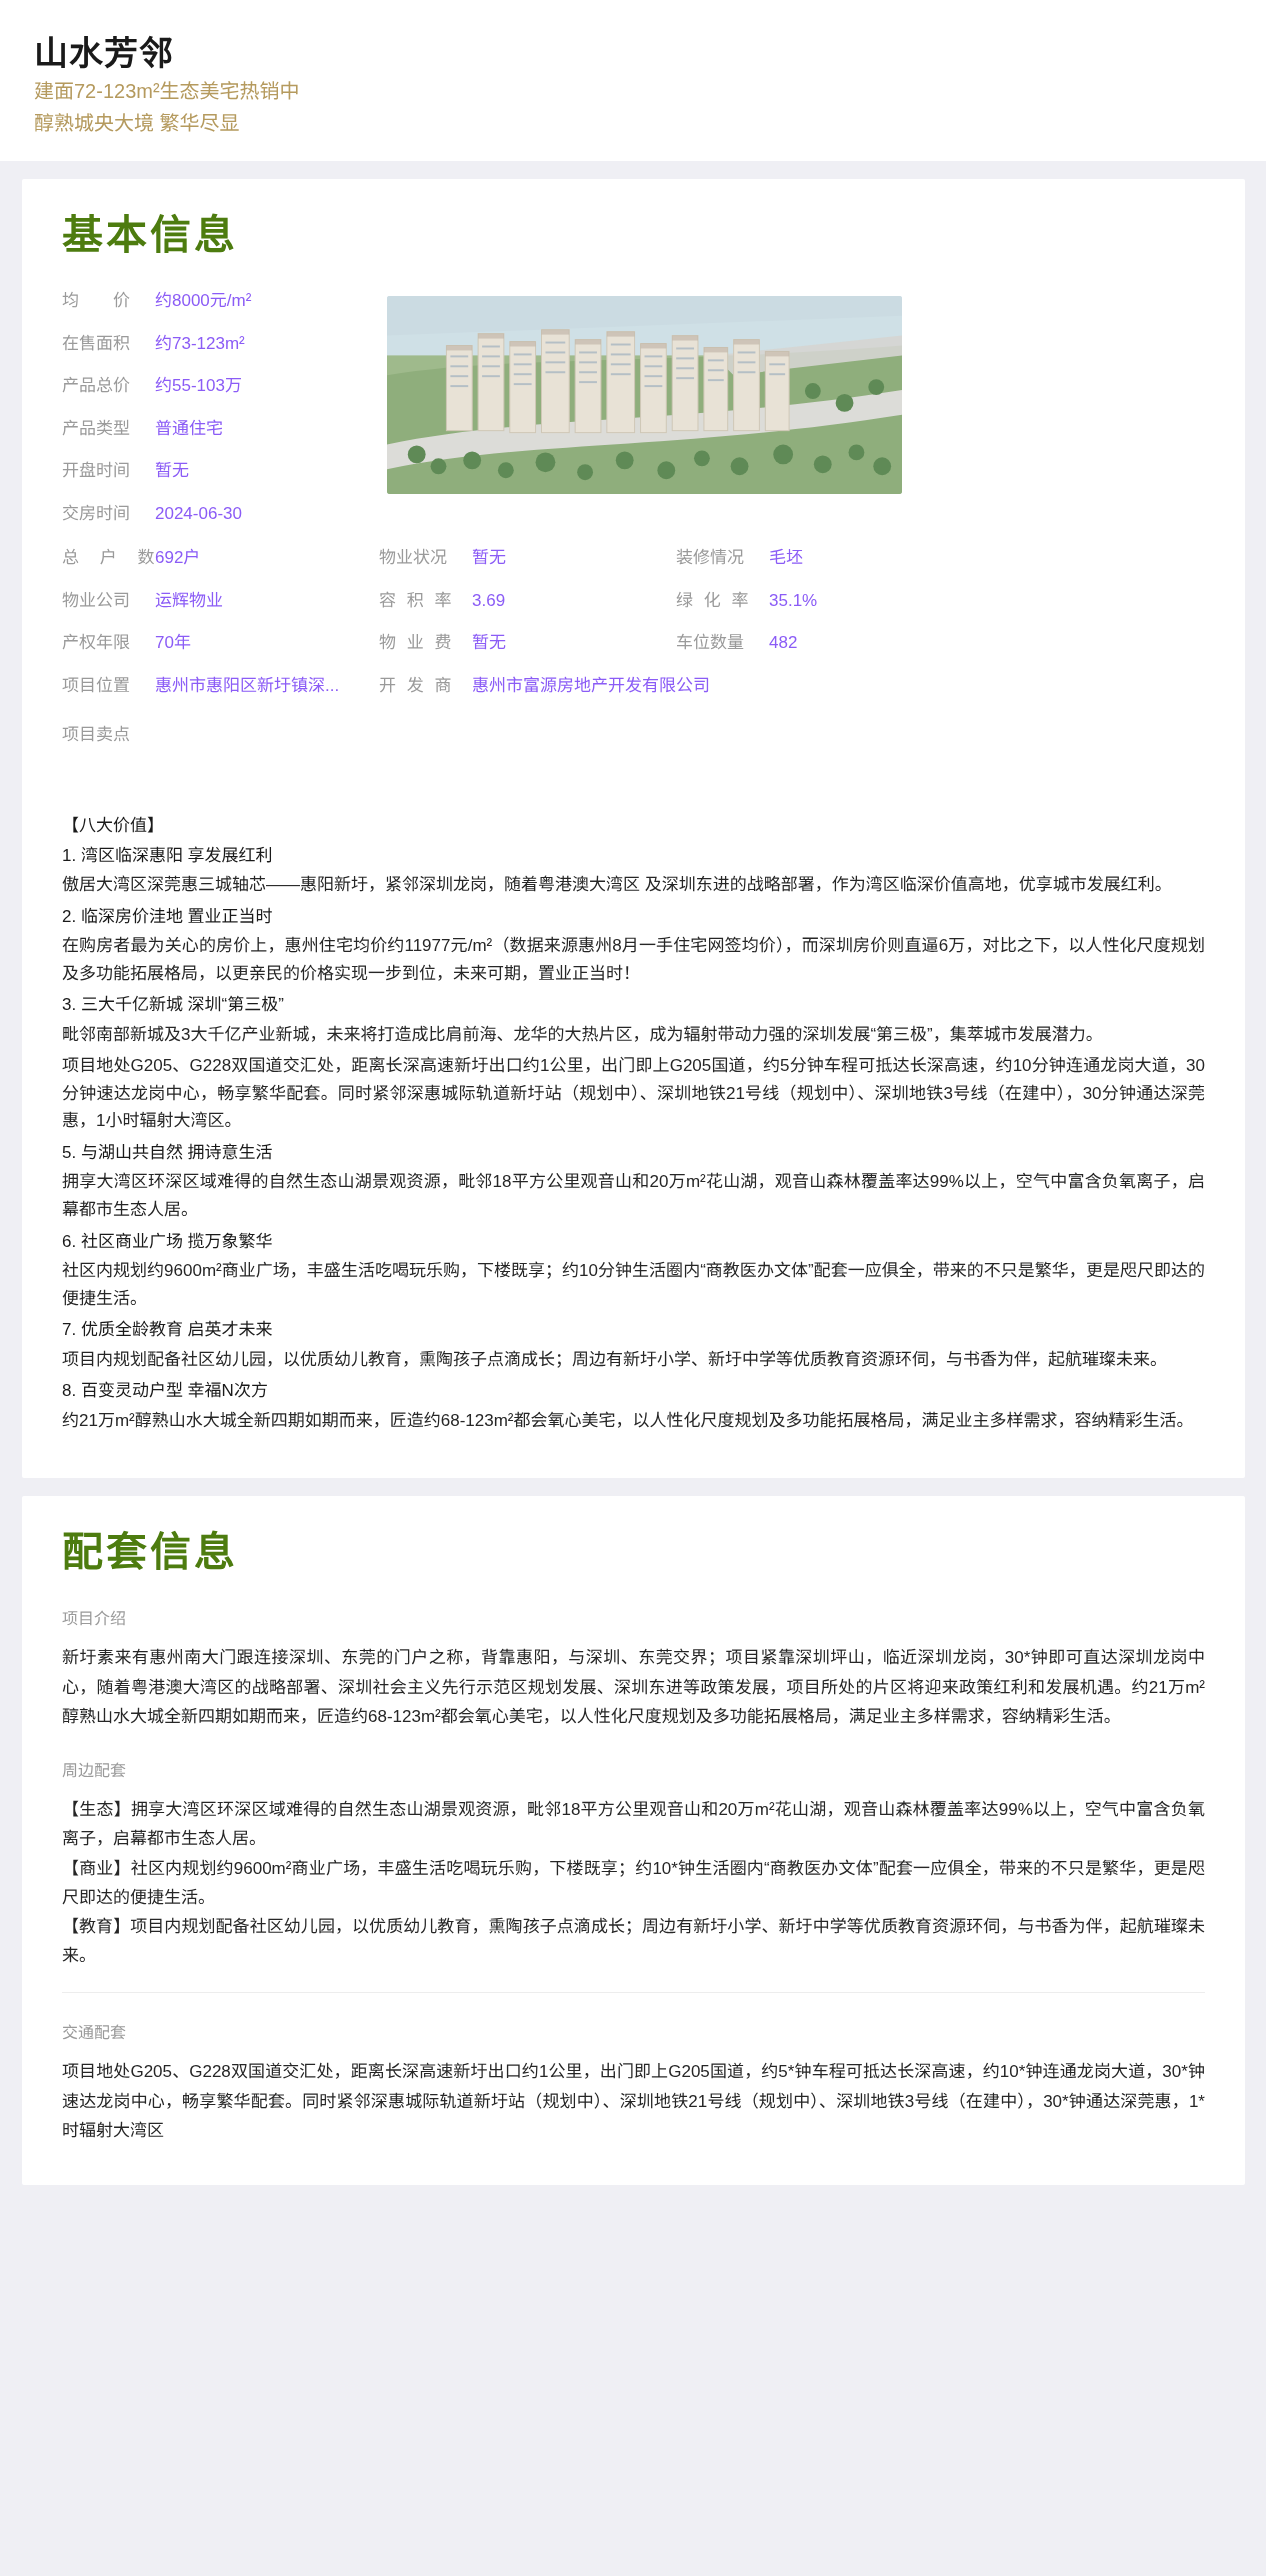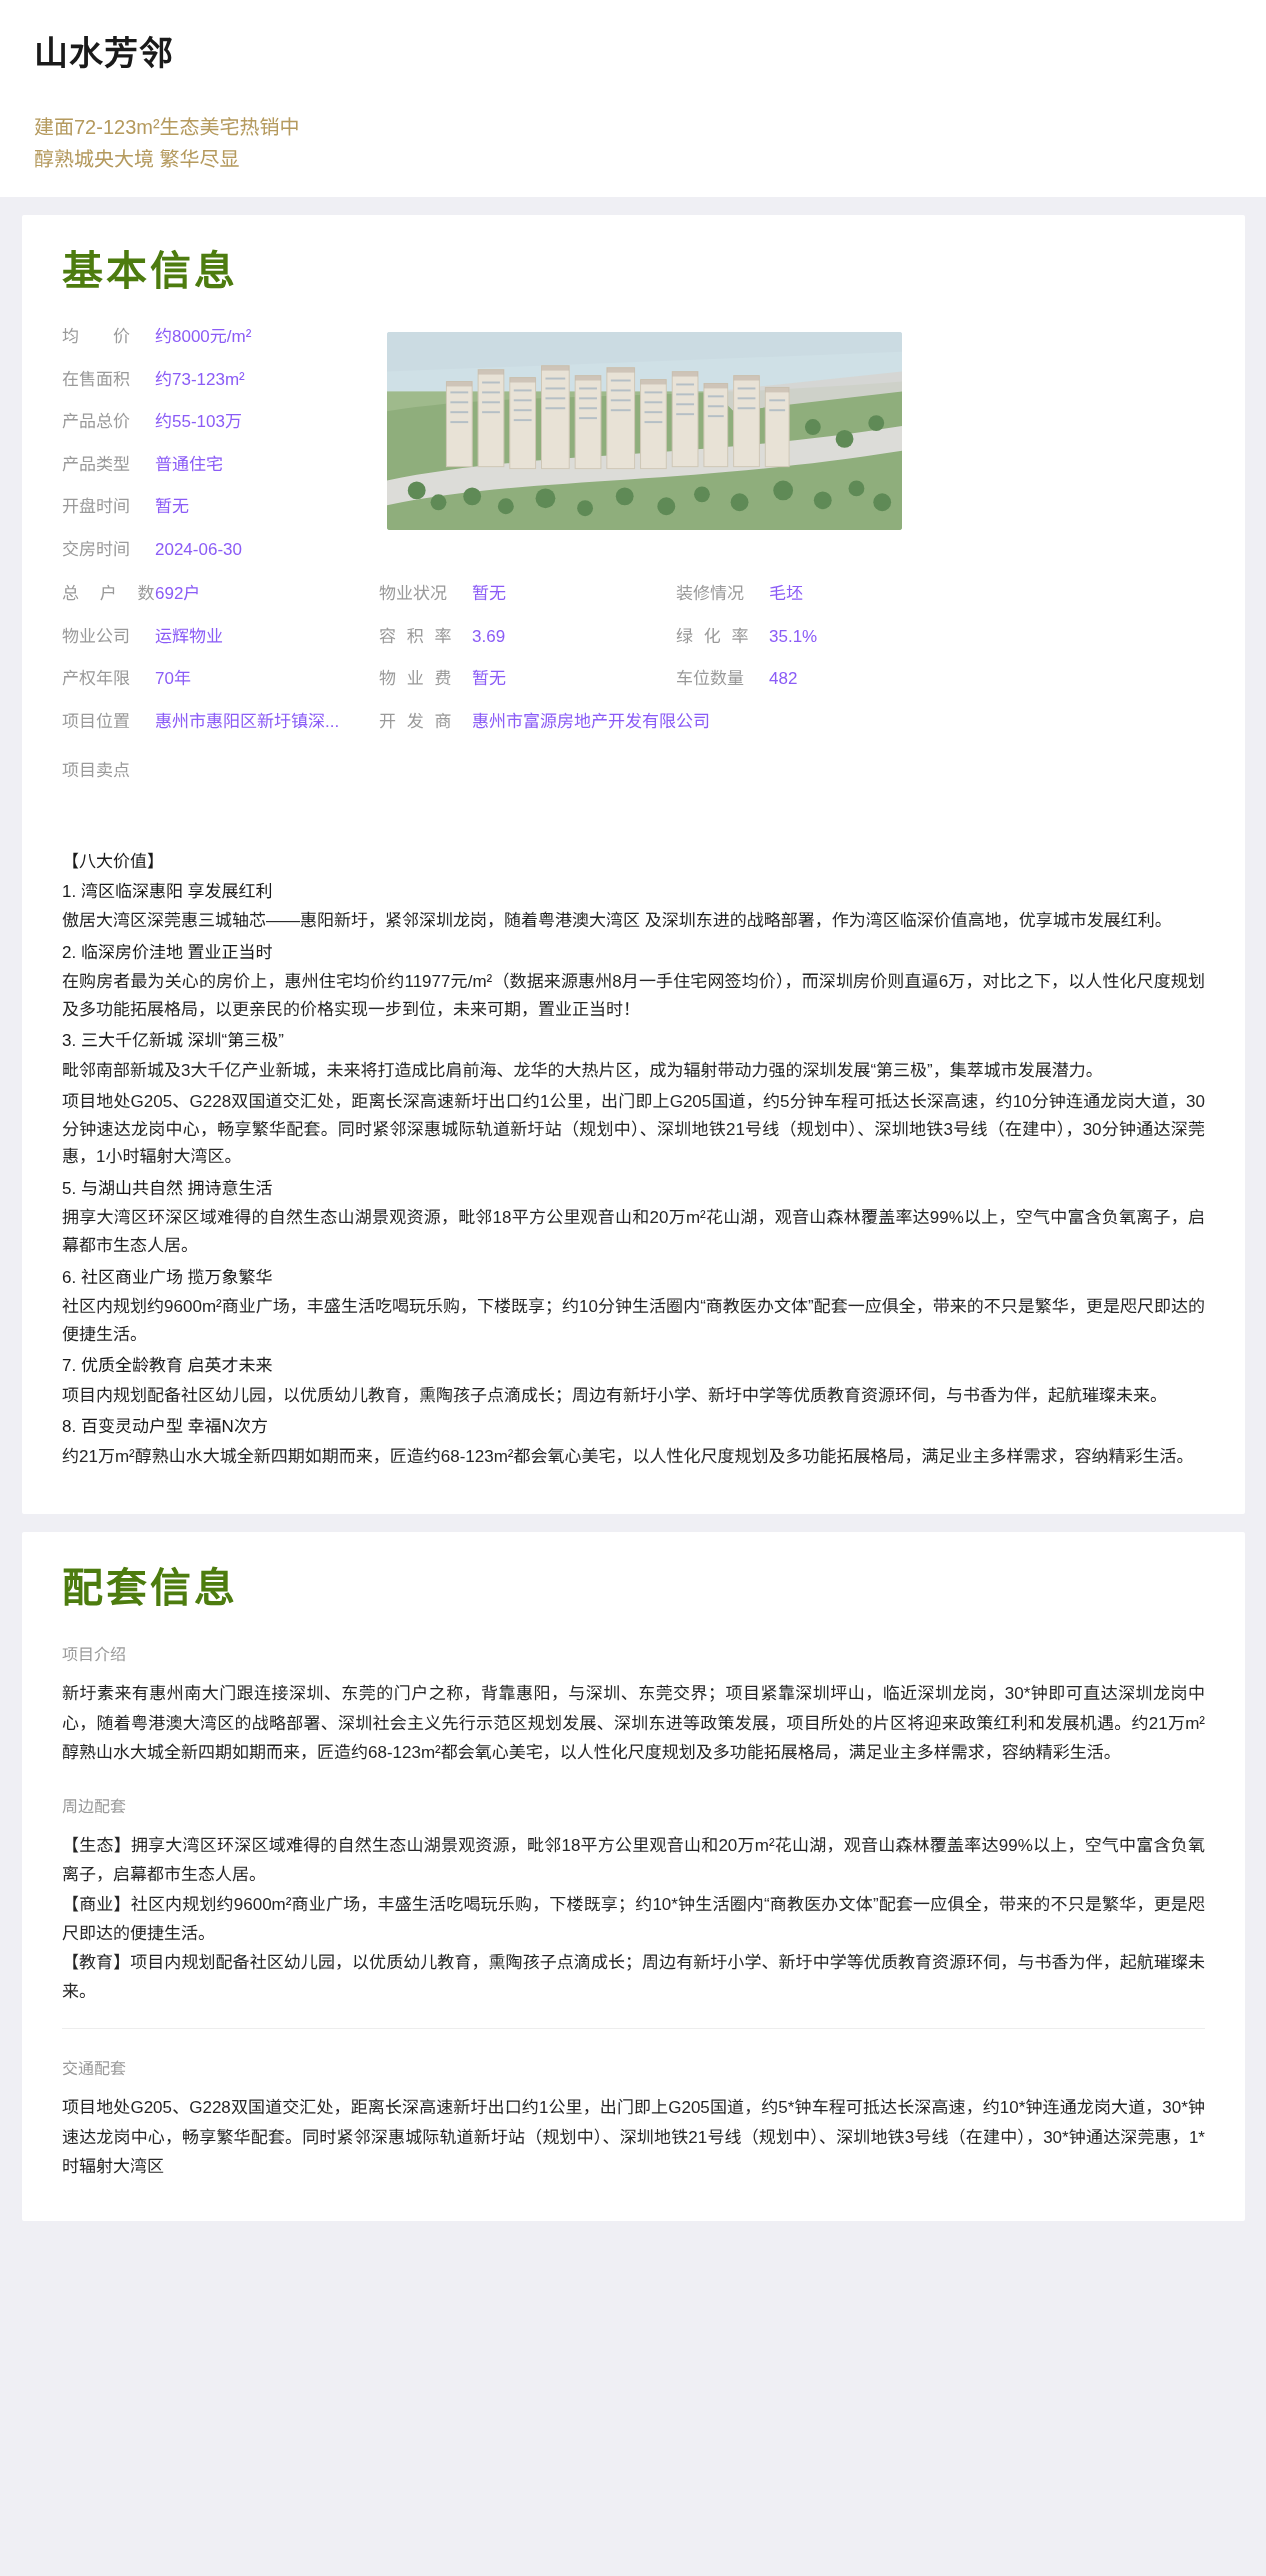--- a/index.html
+++ b/index.html
@@ -15,21 +15,21 @@
     position: relative;
     padding: 0 0 20px 0;
   }
 
   
   .header {
     background: #ffffff;
     padding: 26px 34px 22px 34px;
   }
   .header h1 {
-    margin: 0 0 36px 0;
+    margin: 0 0 0 0;
     font-size: 34px;
     font-weight: bold;
     color: #1a1a1a;
     letter-spacing: 1px;
   }
   .header .sub {
     font-size: 20px;
     color: #b59a5e;
     line-height: 1.6;
   }

